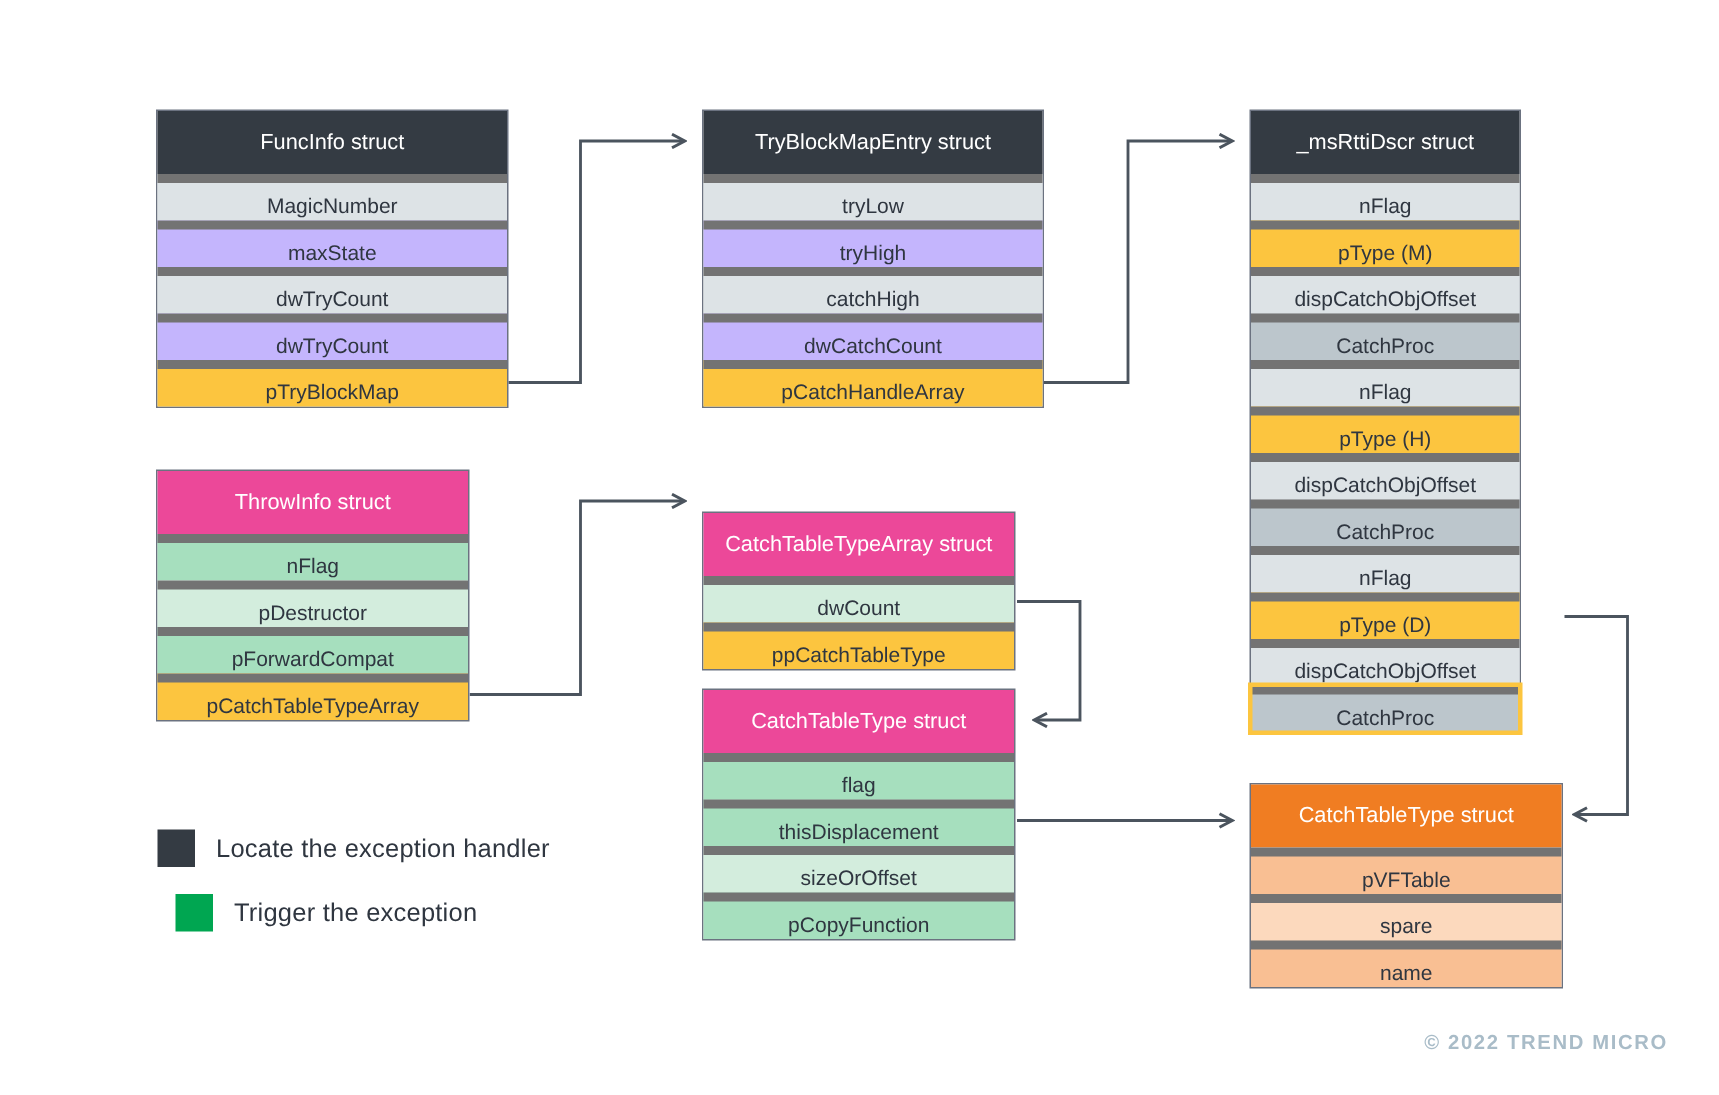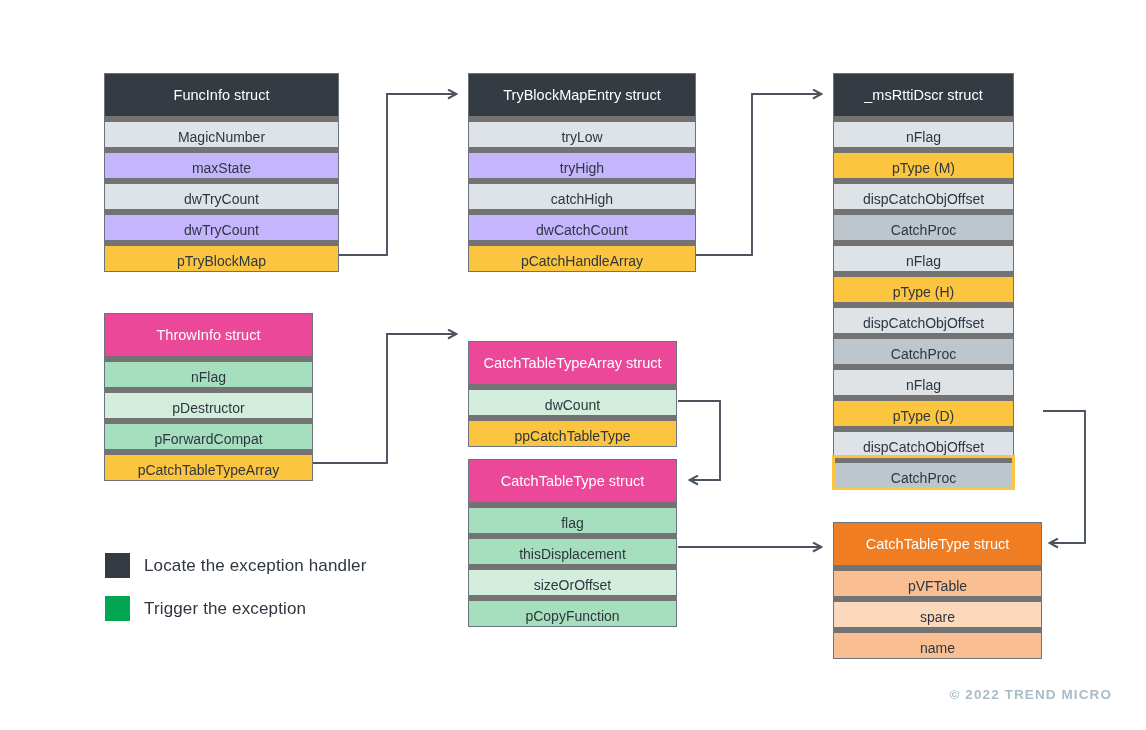--- a/index.html
+++ b/index.html
@@ -177,18 +177,18 @@
   <div class="hdr">CatchTableType struct</div>
   <div class="row c-or1">pVFTable</div>
   <div class="row c-or2">spare</div>
   <div class="row c-or1">name</div>
 </div>
 
 <div class="legend-item" style="left:105px; top:553px;">
   <span class="legend-swatch" style="background:#343b43;"></span>
   <span class="legend-label">Locate the exception handler</span>
 </div>
-<div class="legend-item" style="left:105px; top:596px;">
+<div class="legend-item" style="left:117px; top:596px;">
   <span class="legend-swatch" style="background:#00a651;"></span>
   <span class="legend-label">Trigger the exception</span>
 </div>
 
 <div class="credit">© 2022 TREND MICRO</div>
 
 </body></html>

